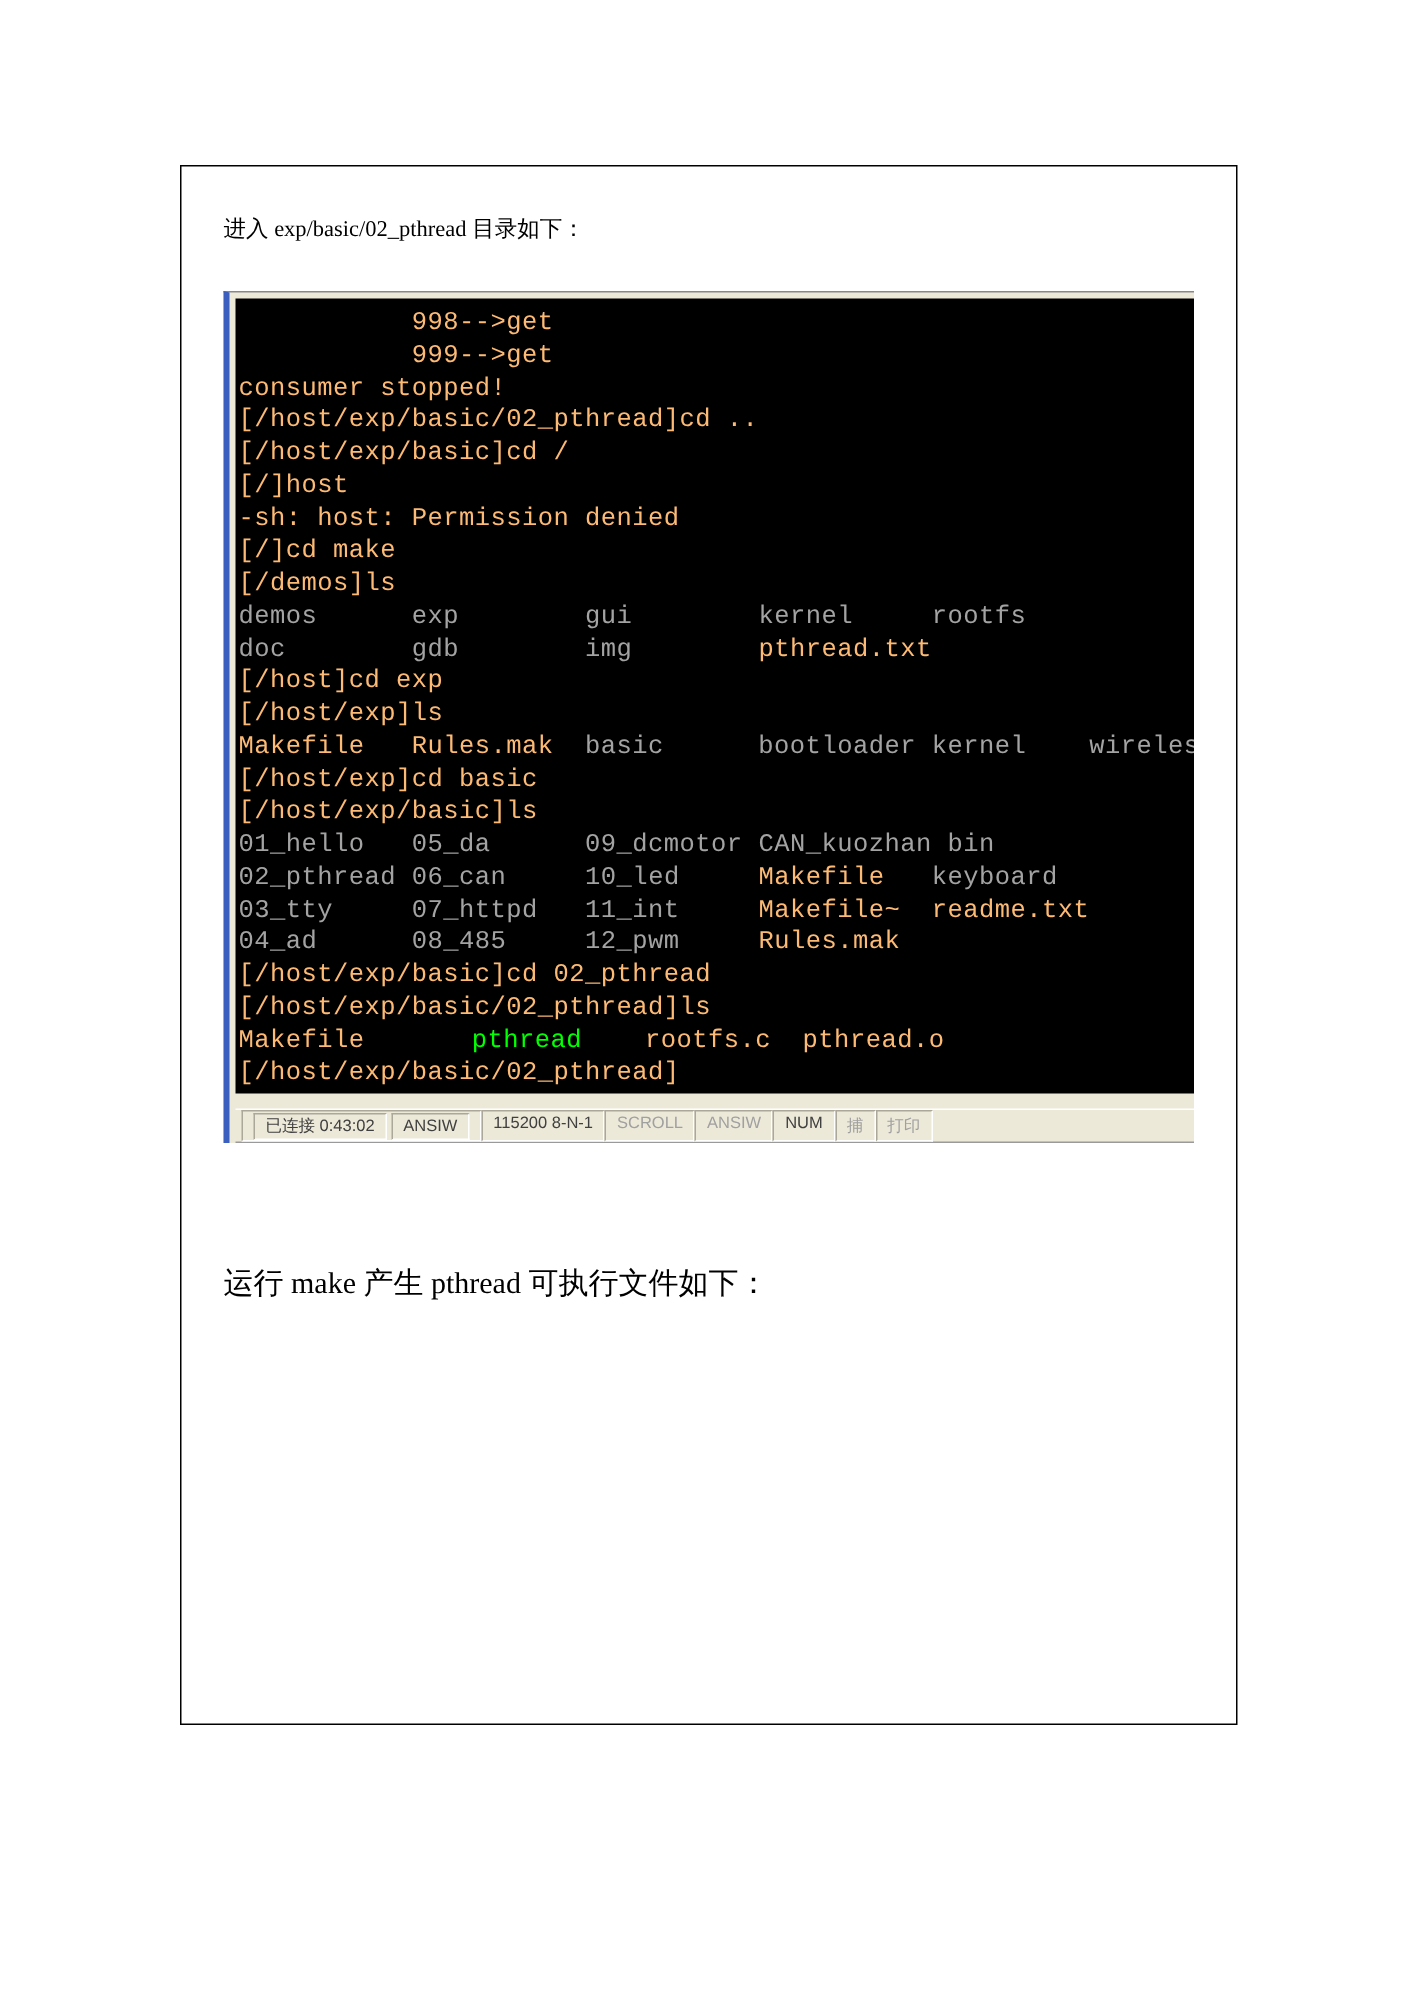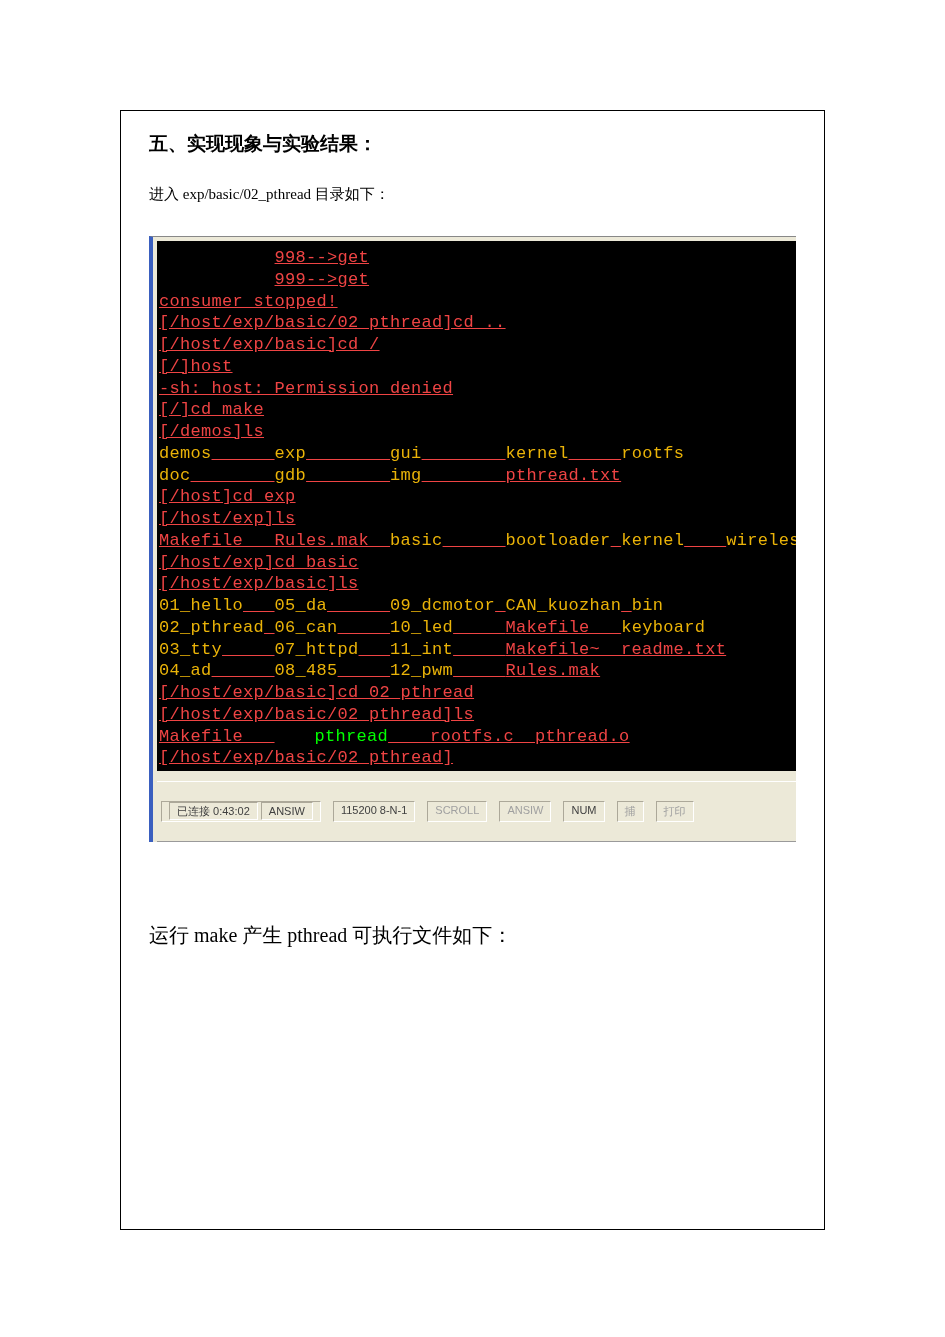--- a/index.html
+++ b/index.html
@@ -38,34 +38,34 @@
     background: #000;
     color: #fff;
     font-family: "Lucida Console","Courier New",monospace;
     font-size: 17px;
     line-height: 1.28;
     padding: 6px 8px 2px 2px;
     white-space: pre;
     letter-spacing: .3px;
     overflow: hidden;
   }
-  .terminal .b { color: #eab308; }   
+  .terminal .b { color: #a3a3a3; }   
   .terminal .g { color: #00ff00; margin-left: 40px; }   
-  .terminal .w { color: #ef4444; text-decoration: underline; }
+  .terminal .w { color: #fdba74; }
   .statusbar {
     background: #ece9d8;
     border-top: 1px solid #fff;
     border-bottom: 1px solid #9a9a9a;
     font-family: "Tahoma","SimSun",sans-serif;
     font-size: 11px;
     color: #5a5a5a;
-    padding: 19px 4px;
+    padding: 0 4px;
     margin-top: 10px;
     display: flex;
-    gap: 12px;
+    gap: 0;
   }
   .statusbar span {
     border: 1px solid #aca899;
     border-right-color:#fff;
     border-bottom-color:#fff;
     padding: 2px 7px;
     background:#ece9d8;
     color:#404040;
   }
   .statusbar span.dim { color:#a0a0a0;}
@@ -73,21 +73,20 @@
     font-size: 20px;
     margin-top: 80px;
     font-family: "SimSun","宋体",serif;
   }
 </style>
 </head>
 <body>
 
 <div class="page">
 
-  <div class="heading">五、实现现象与实验结果：</div>
 
   <div class="subtext">进入 exp/basic/02_pthread 目录如下：</div>
 
   <div class="terminal-frame">
     <div class="terminal" id="term">           <span class="w">998--&gt;get</span>
            <span class="w">999--&gt;get</span>
 <span class="w">consumer stopped!</span>
 <span class="w">[/host/exp/basic/02_pthread]cd ..</span>
 <span class="w">[/host/exp/basic]cd /</span>
 <span class="w">[/]host</span>

